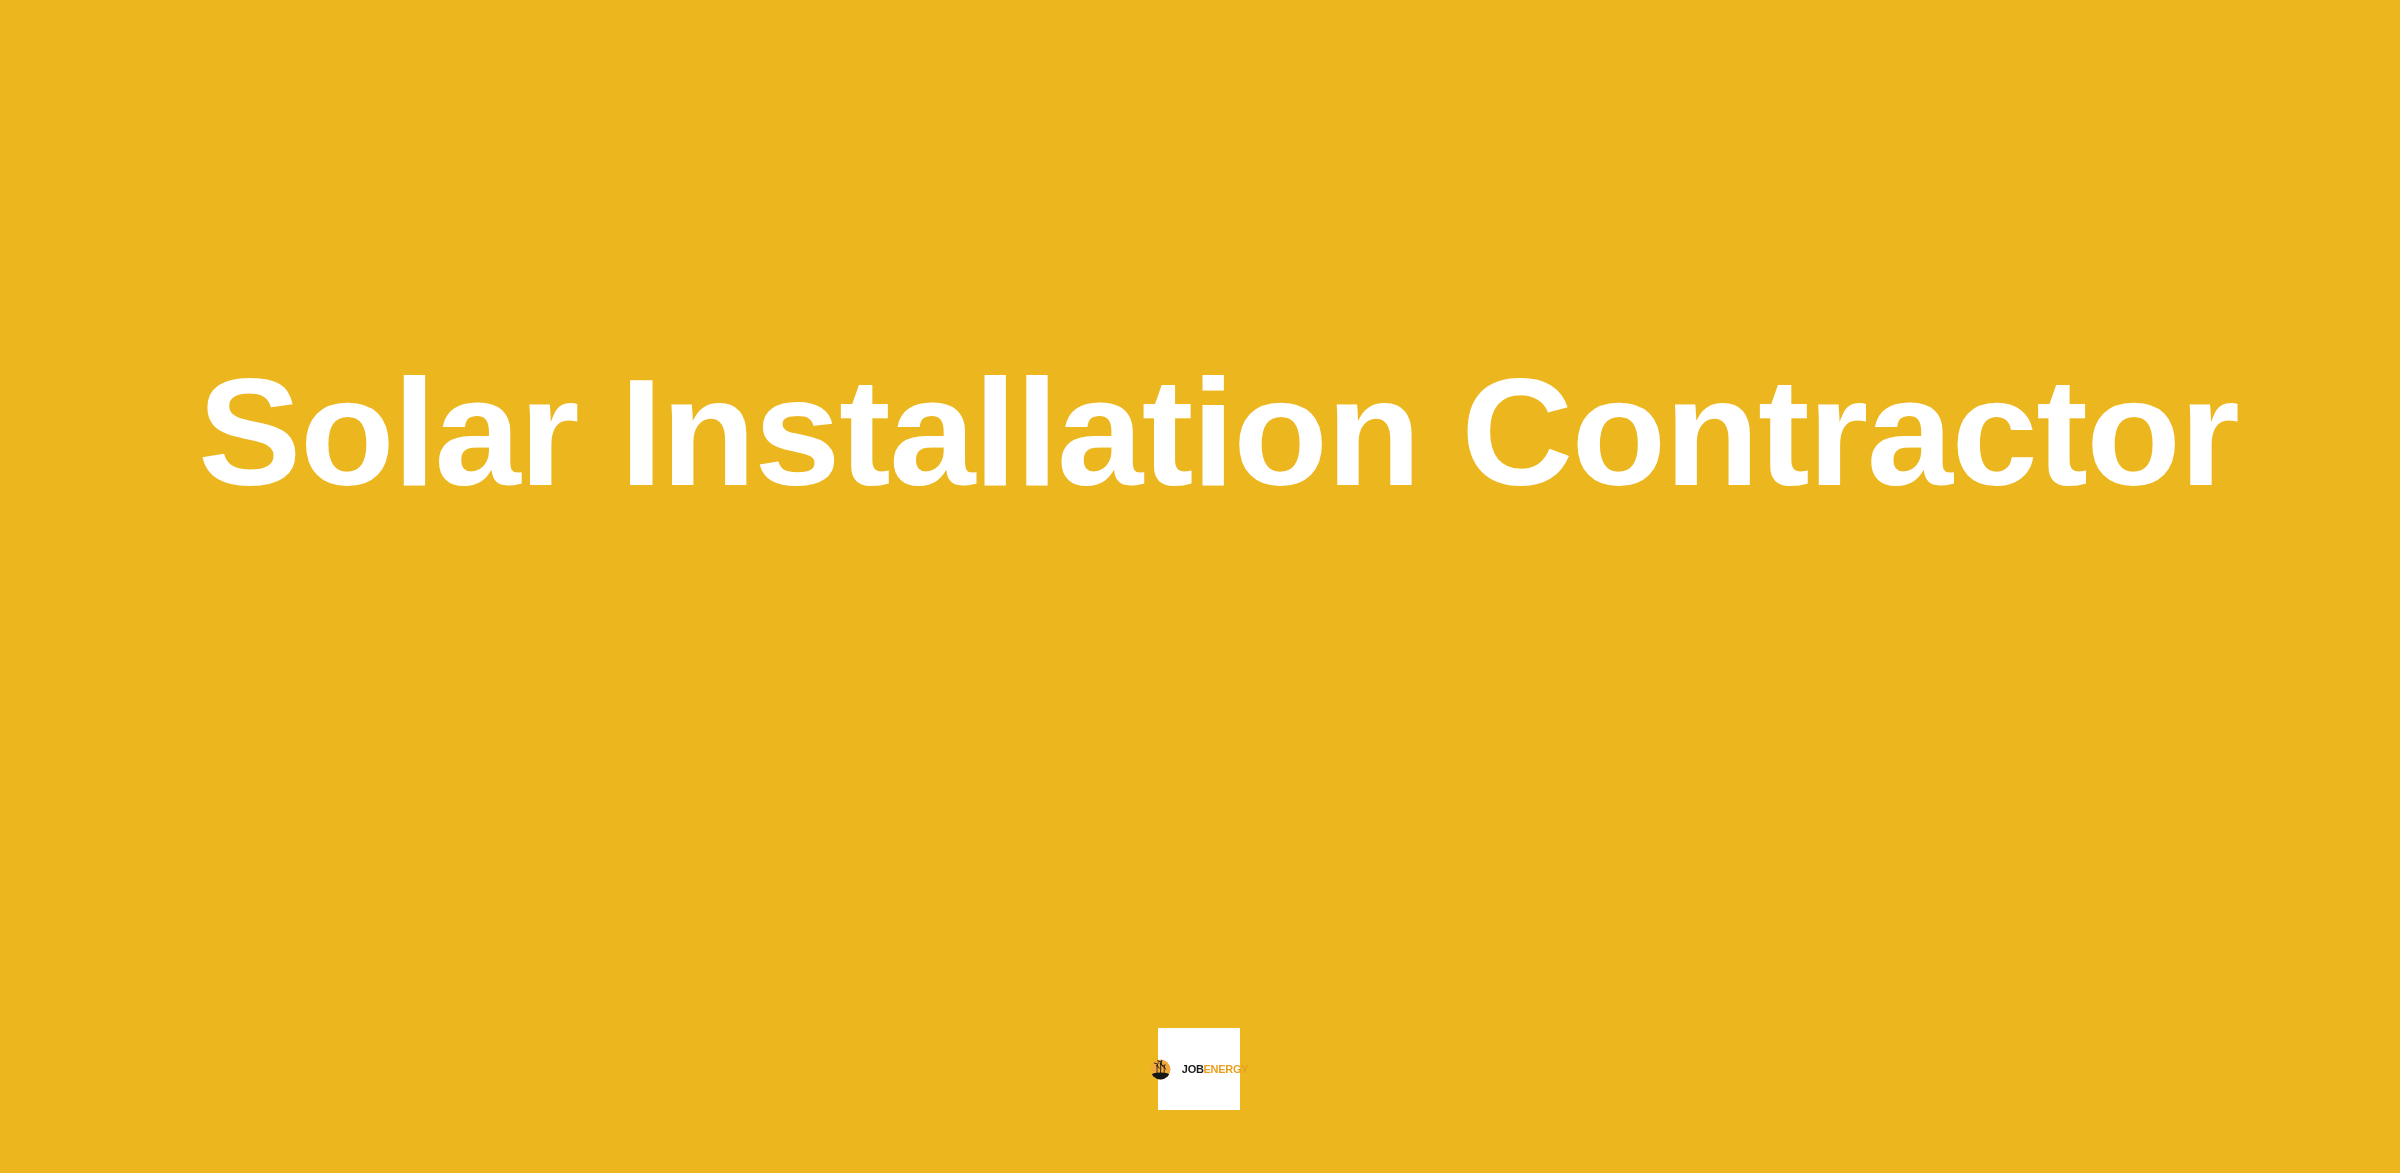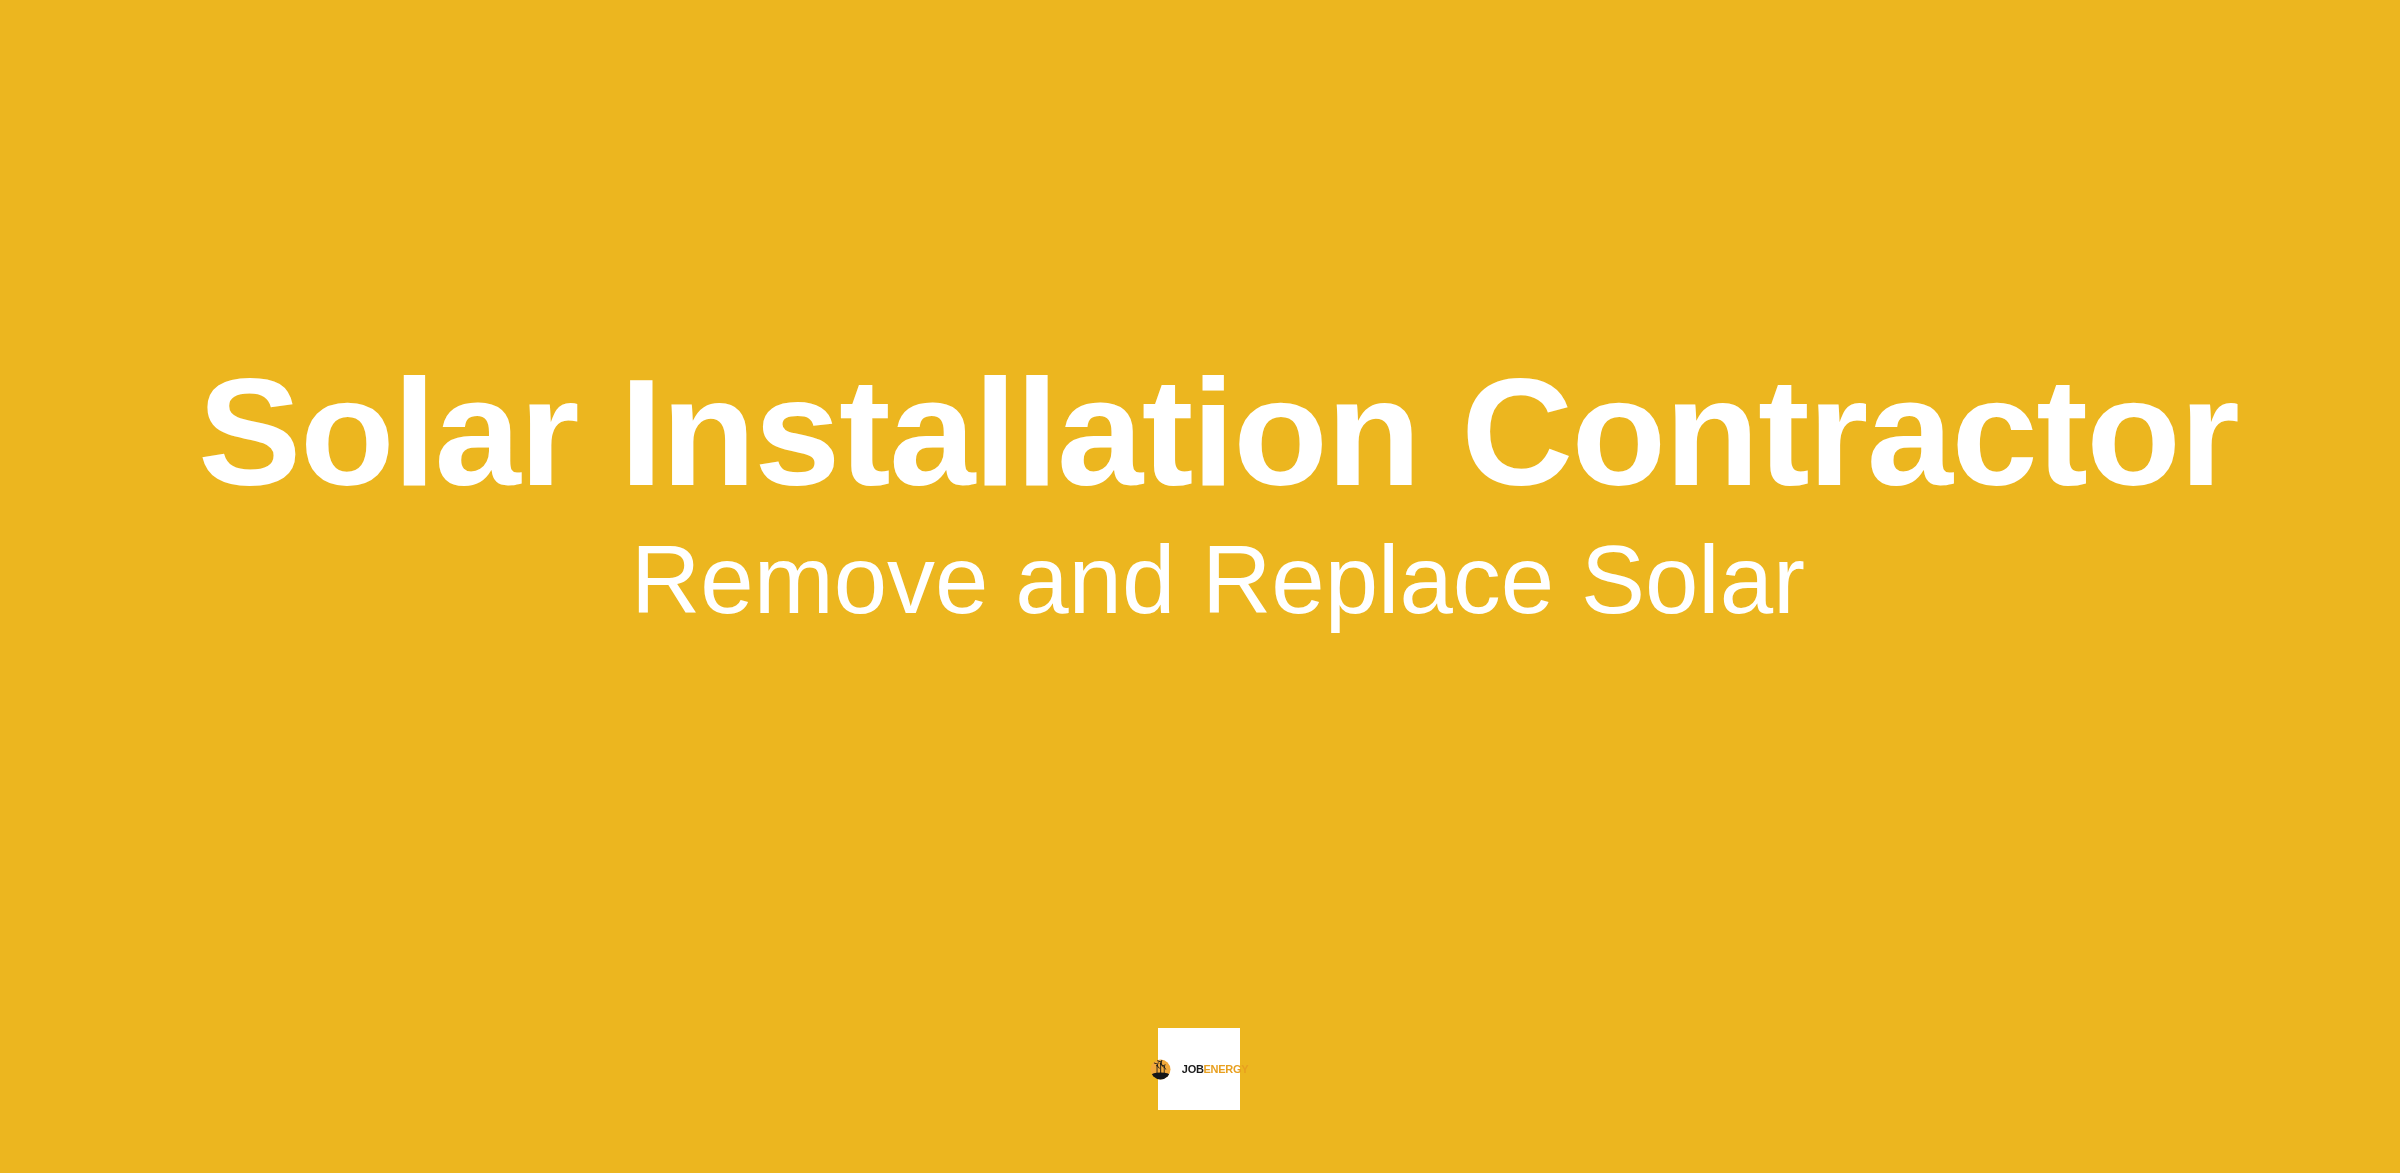--- a/index.html
+++ b/index.html
@@ -109,21 +109,20 @@
 </style>
 </head>
 <body>
 
 <div class="slide">
 
   <div class="headline-block">
 
     <h1 class="slide-title">Solar Installation Contractor</h1>
 
-    <h2 class="slide-subtitle">Remove and Replace Solar</h2>
 
   </div>
 
   <div class="logo-card">
     <div class="logo-inner">
 
       <span class="logo-mark">
         <svg viewBox="0 0 42 42" xmlns="http://www.w3.org/2000/svg" aria-hidden="true">
           <defs>
             <clipPath id="sunclip">

